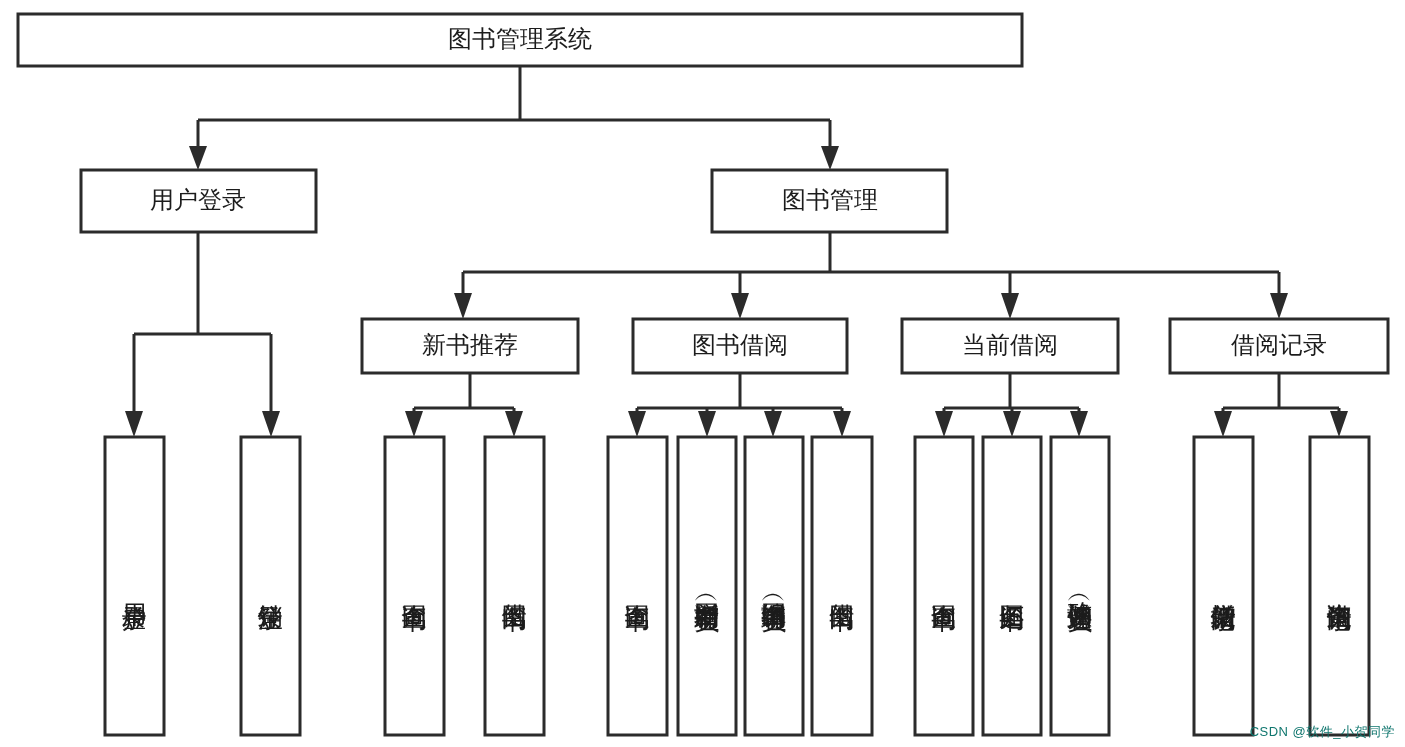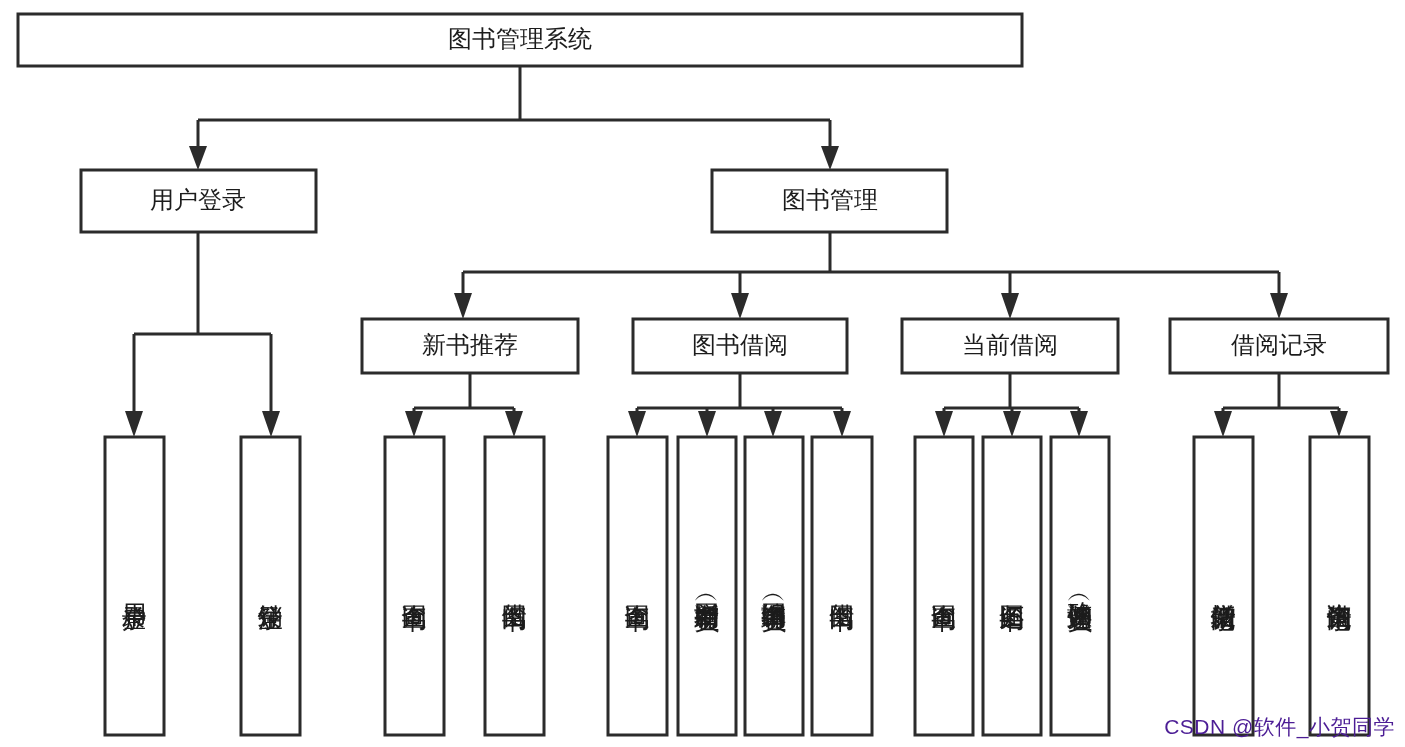--- a/index.html
+++ b/index.html
@@ -64,22 +64,22 @@
     color: #1c1c1c;
     letter-spacing: 1px;
     white-space: nowrap;
     text-align: center;
   }
   .watermark {
     position: absolute;
     right: 10px;
     bottom: 6px;
     font-family: "Liberation Sans", "DejaVu Sans", sans-serif;
-    font-size: 21px;
-    color: #4c1d95;
+    font-size: 13px;
+    color: #0f766e;
     letter-spacing: 0.5px;
     user-select: none;
     pointer-events: none;
   }
 </style>
 </head>
 <body>
 
 <div id="diagram-root">
   <svg class="diagram" viewBox="0 0 1405 747" xmlns="http://www.w3.org/2000/svg">

